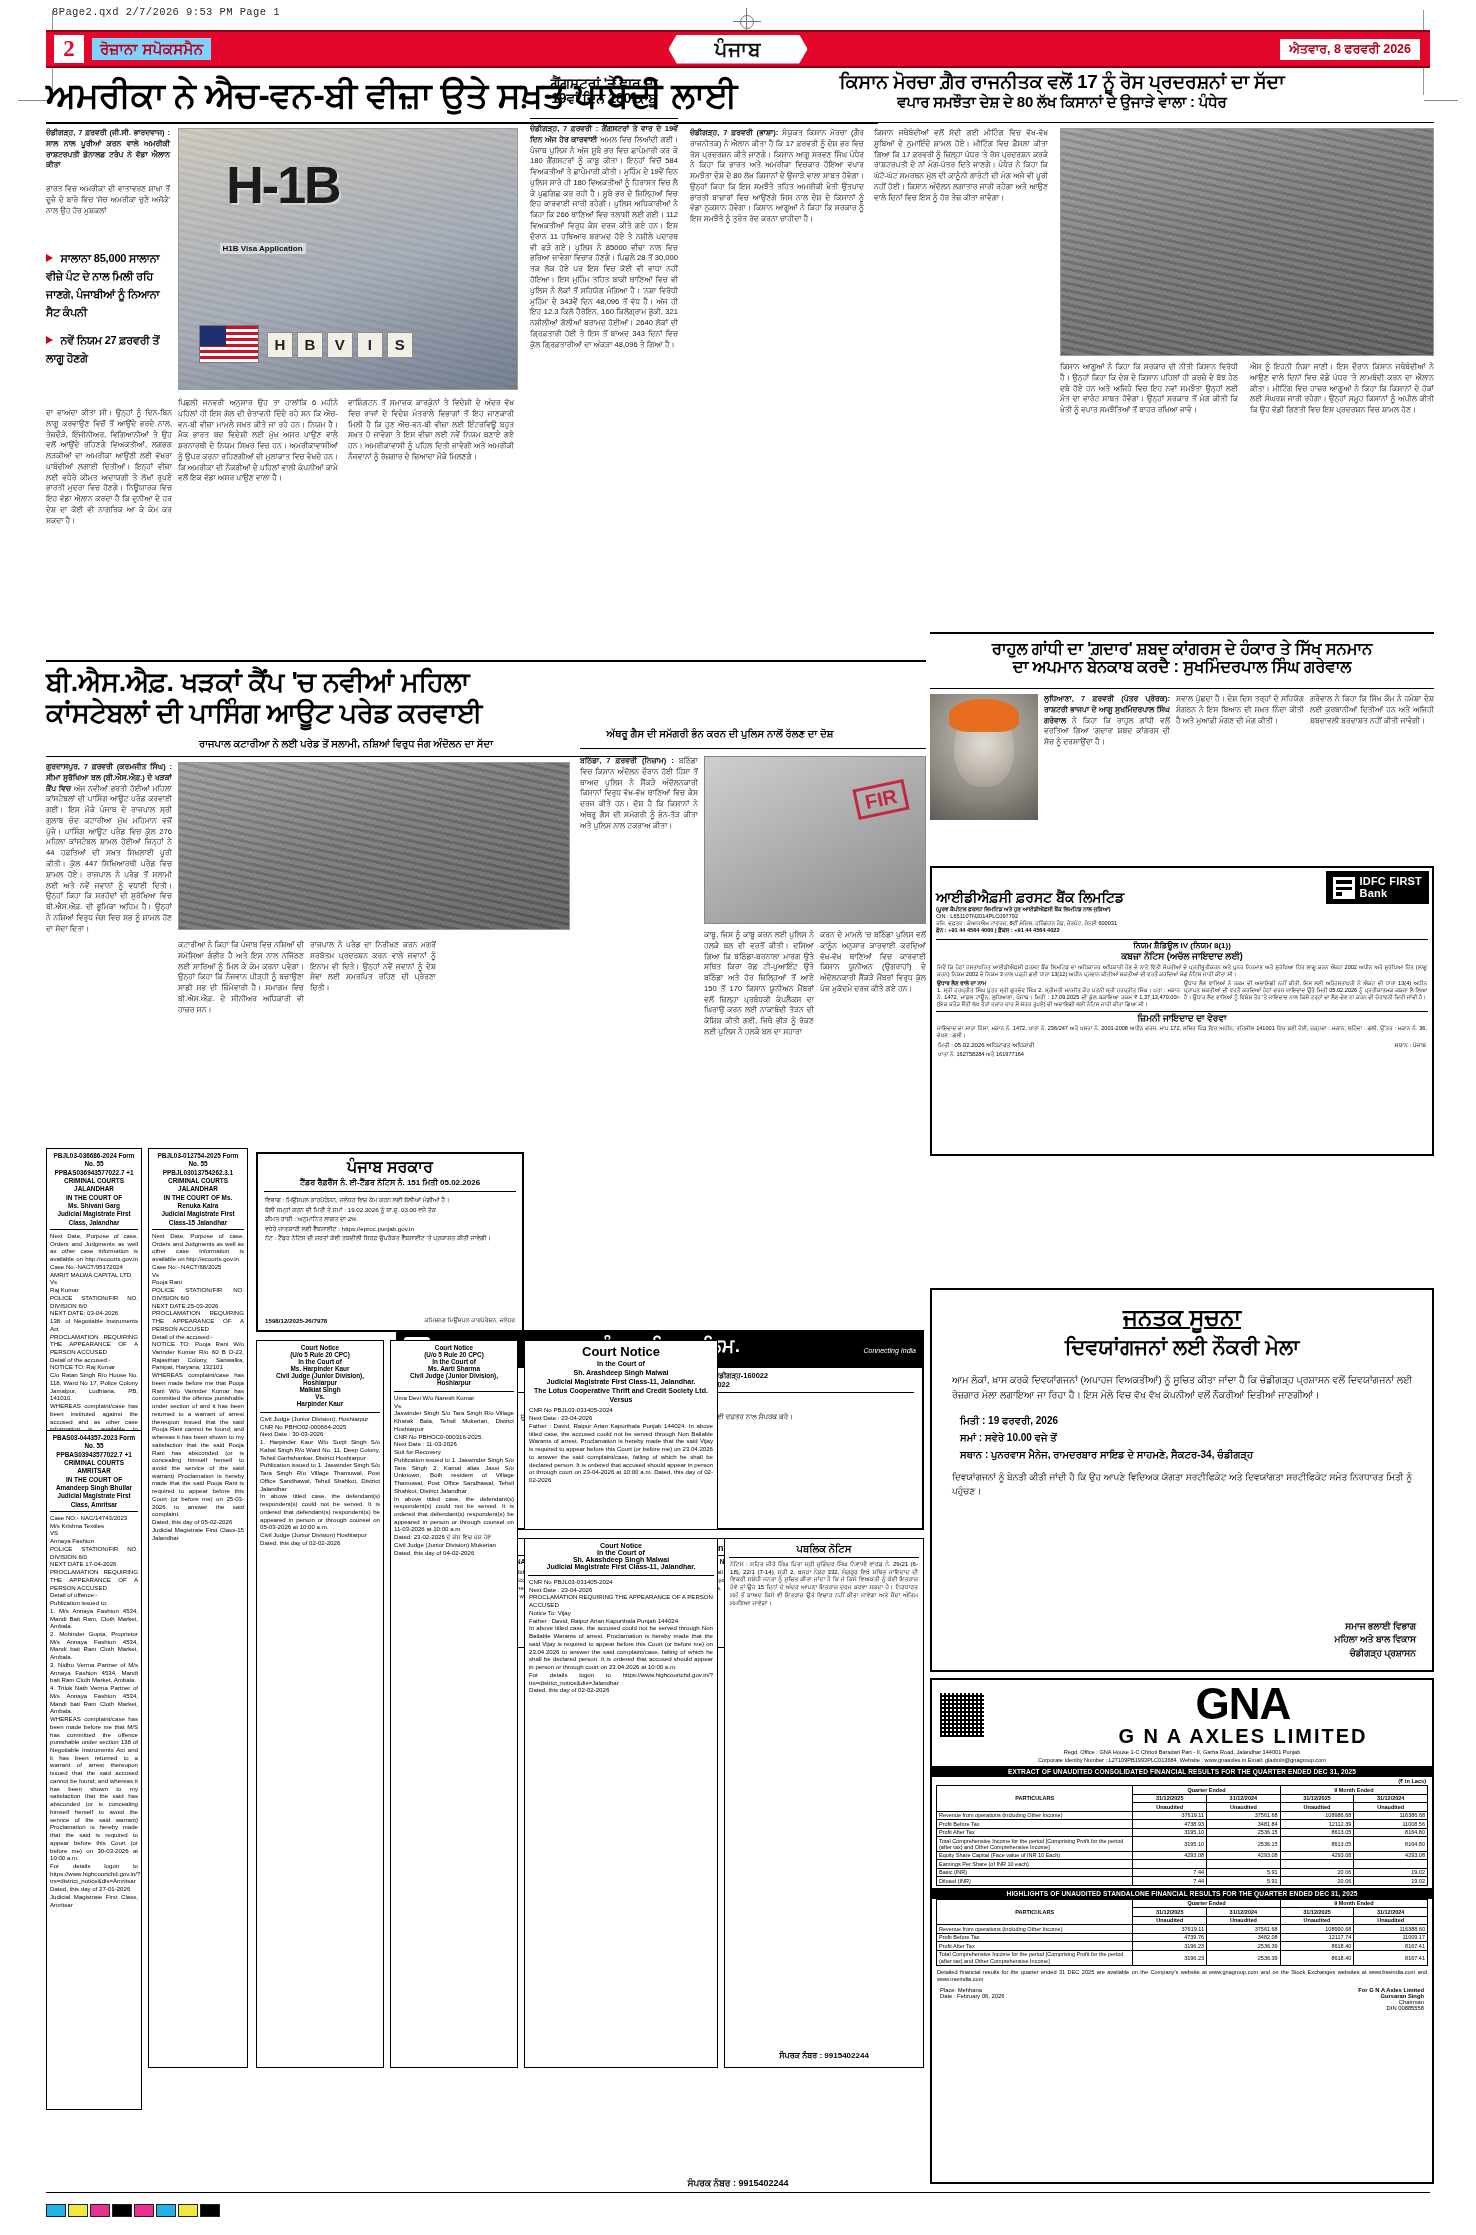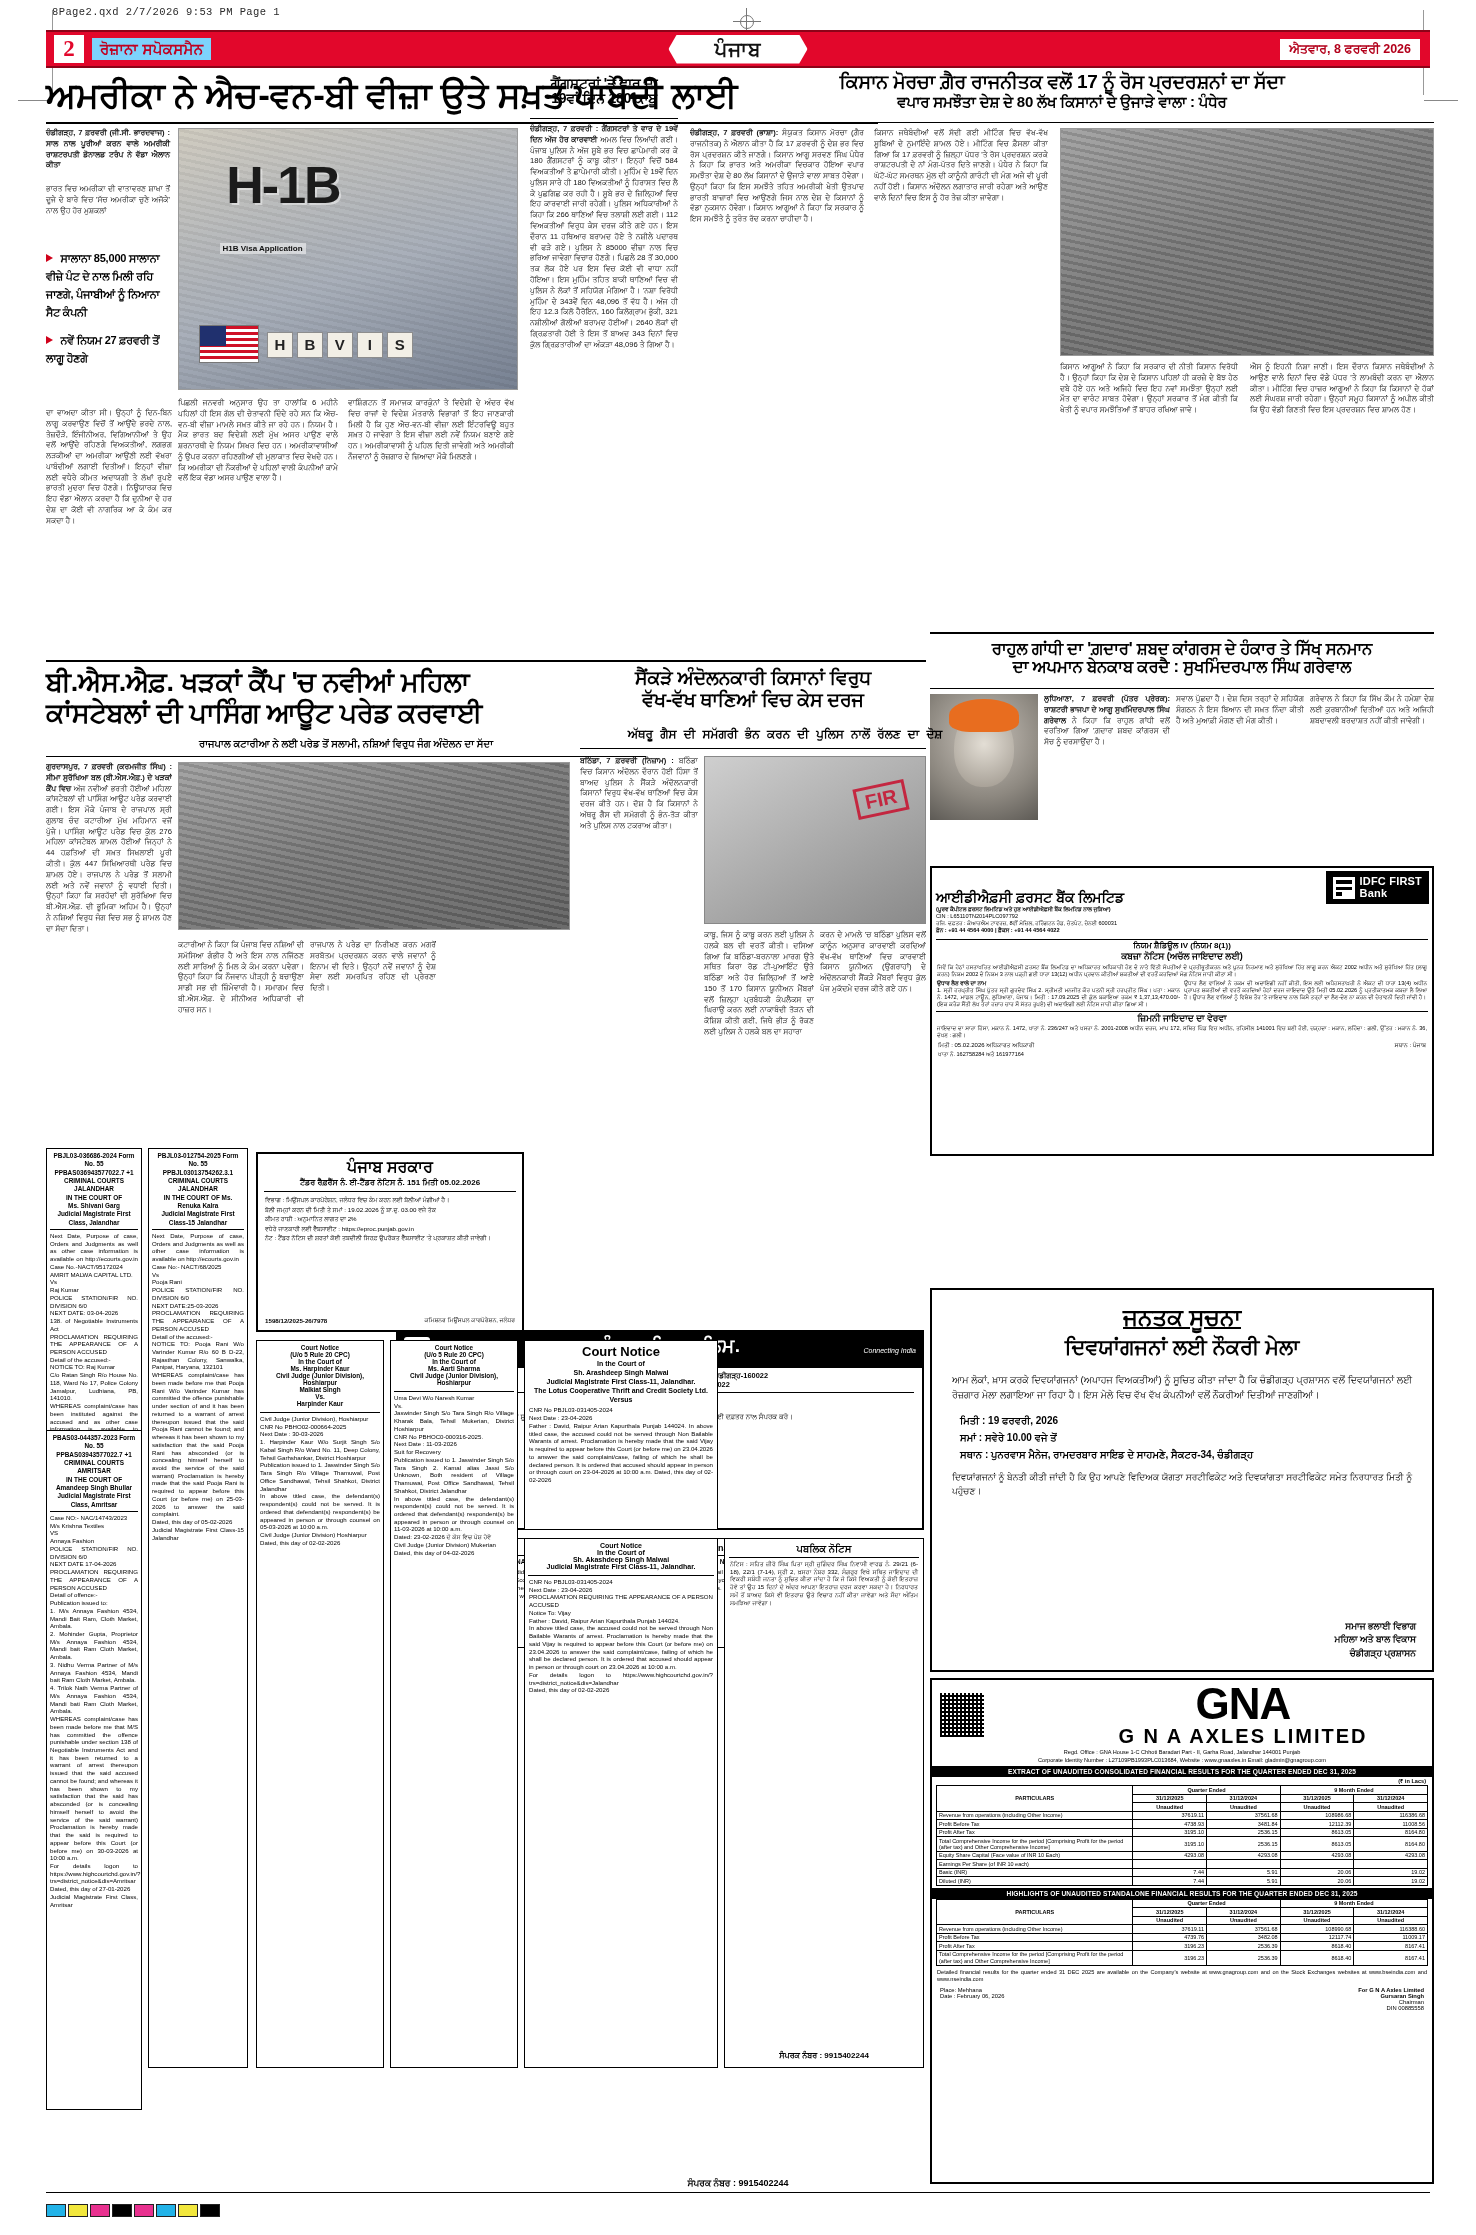--- a/index.html
+++ b/index.html
@@ -340,25 +340,21 @@
   </div>
   <div class="body-col" style="position:absolute;left:310px;top:940px;width:126px;height:245px;overflow:hidden;">
     ਰਾਜਪਾਲ ਨੇ ਪਰੇਡ ਦਾ ਨਿਰੀਖਣ ਕਰਨ ਮਗਰੋਂ ਸਰਬੋਤਮ ਪ੍ਰਦਰਸ਼ਨ ਕਰਨ ਵਾਲੇ ਜਵਾਨਾਂ ਨੂੰ ਇਨਾਮ ਵੀ ਦਿਤੇ। ਉਨ੍ਹਾਂ ਨਵੇਂ ਜਵਾਨਾਂ ਨੂੰ ਦੇਸ਼ ਸੇਵਾ ਲਈ ਸਮਰਪਿਤ ਰਹਿਣ ਦੀ ਪ੍ਰੇਰਣਾ ਦਿਤੀ।
   </div>
   <div class="body-col" style="position:absolute;left:178px;top:940px;width:126px;height:245px;overflow:hidden;">
     ਕਟਾਰੀਆ ਨੇ ਕਿਹਾ ਕਿ ਪੰਜਾਬ ਵਿਚ ਨਸ਼ਿਆਂ ਦੀ ਸਮੱਸਿਆ ਗੰਭੀਰ ਹੈ ਅਤੇ ਇਸ ਨਾਲ ਨਜਿੱਠਣ ਲਈ ਸਾਰਿਆਂ ਨੂੰ ਮਿਲ ਕੇ ਕੰਮ ਕਰਨਾ ਪਵੇਗਾ। ਉਨ੍ਹਾਂ ਕਿਹਾ ਕਿ ਨੌਜਵਾਨ ਪੀੜ੍ਹੀ ਨੂੰ ਬਚਾਉਣਾ ਸਾਡੀ ਸਭ ਦੀ ਜ਼ਿੰਮੇਵਾਰੀ ਹੈ। ਸਮਾਗਮ ਵਿਚ ਬੀ.ਐਸ.ਐਫ਼. ਦੇ ਸੀਨੀਅਰ ਅਧਿਕਾਰੀ ਵੀ ਹਾਜ਼ਰ ਸਨ।
   </div>
 
   <div class="photo" style="position:absolute;left:178px;top:762px;width:392px;height:168px;"></div>
 
-  <div style="position:absolute;left:580px;top:668px;width:346px;">
-    <div class="hl" style="font-size:19px;text-align:center;">ਸੈਂਕੜੇ ਅੰਦੋਲਨਕਾਰੀ ਕਿਸਾਨਾਂ ਵਿਰੁਧ</div>
-    <div class="hl" style="font-size:19px;text-align:center;margin-top:2px;">ਵੱਖ-ਵੱਖ ਥਾਣਿਆਂ ਵਿਚ ਕੇਸ ਦਰਜ</div>
-  </div>
-  <div class="sub" style="position:absolute;left:612px;top:728px;width:346px;text-align:center;font-size:12px;font-family:Liberation Mono, monospace;">ਅੱਥਰੂ ਗੈਸ ਦੀ ਸਮੱਗਰੀ ਭੰਨ ਕਰਨ ਦੀ ਪੁਲਿਸ ਨਾਲੋਂ ਰੱਲਣ ਦਾ ਦੋਸ਼</div>
+  <div class="sub" style="position:absolute;left:547px;top:728px;width:346px;text-align:center;font-size:10px;">ਅੱਥਰੂ ਗੈਸ ਦੀ ਸਮੱਗਰੀ ਭੰਨ ਕਰਨ ਦੀ ਪੁਲਿਸ ਨਾਲੋਂ ਰੱਲਣ ਦਾ ਦੋਸ਼</div>
   <div class="rule hr1" style="position:absolute;left:580px;top:748px;width:346px;"></div>
 
   <div class="body-col" style="position:absolute;left:580px;top:756px;width:118px;height:430px;overflow:hidden;">
     <b>ਬਠਿੰਡਾ, 7 ਫ਼ਰਵਰੀ (ਨਿਜ਼ਾਮ) :</b>
     ਬਠਿੰਡਾ ਵਿਚ ਕਿਸਾਨ ਅੰਦੋਲਨ ਦੌਰਾਨ ਹੋਈ ਹਿੰਸਾ ਤੋਂ ਬਾਅਦ ਪੁਲਿਸ ਨੇ ਸੈਂਕੜੇ ਅੰਦੋਲਨਕਾਰੀ ਕਿਸਾਨਾਂ ਵਿਰੁਧ ਵੱਖ-ਵੱਖ ਥਾਣਿਆਂ ਵਿਚ ਕੇਸ ਦਰਜ ਕੀਤੇ ਹਨ। ਦੋਸ਼ ਹੈ ਕਿ ਕਿਸਾਨਾਂ ਨੇ ਅੱਥਰੂ ਗੈਸ ਦੀ ਸਮੱਗਰੀ ਨੂੰ ਭੰਨ-ਤੋੜ ਕੀਤਾ ਅਤੇ ਪੁਲਿਸ ਨਾਲ ਟਕਰਾਅ ਕੀਤਾ।
   </div>
   <div class="body-col" style="position:absolute;left:704px;top:930px;width:110px;height:256px;overflow:hidden;">
     ਕਾਬੂ, ਜਿਸ ਨੂੰ ਕਾਬੂ ਕਰਨ ਲਈ ਪੁਲਿਸ ਨੇ ਹਲਕੇ ਬਲ ਦੀ ਵਰਤੋਂ ਕੀਤੀ। ਦਸਿਆ ਗਿਆ ਕਿ ਬਠਿੰਡਾ-ਬਰਨਾਲਾ ਮਾਰਗ ਉਤੇ ਸਥਿਤ ਕਿਰਾ ਰੋਡ ਟੀ-ਪੁਆਇੰਟ ਉਤੇ ਬਠਿੰਡਾ ਅਤੇ ਹੋਰ ਜ਼ਿਲ੍ਹਿਆਂ ਤੋਂ ਆਏ 150 ਤੋਂ 170 ਕਿਸਾਨ ਯੂਨੀਅਨ ਮੈਂਬਰਾਂ ਵਲੋਂ ਜ਼ਿਲ੍ਹਾ ਪ੍ਰਬੰਧਕੀ ਕੰਪਲੈਕਸ ਦਾ ਘਿਰਾਉ ਕਰਨ ਲਈ ਨਾਕਾਬੰਦੀ ਤੋੜਨ ਦੀ ਕੋਸ਼ਿਸ਼ ਕੀਤੀ ਗਈ, ਜਿਥੇ ਭੀੜ ਨੂੰ ਰੋਕਣ ਲਈ ਪੁਲਿਸ ਨੇ ਹਲਕੇ ਬਲ ਦਾ ਸਹਾਰਾ
   </div>
   <div class="body-col" style="position:absolute;left:820px;top:930px;width:106px;height:256px;overflow:hidden;">

